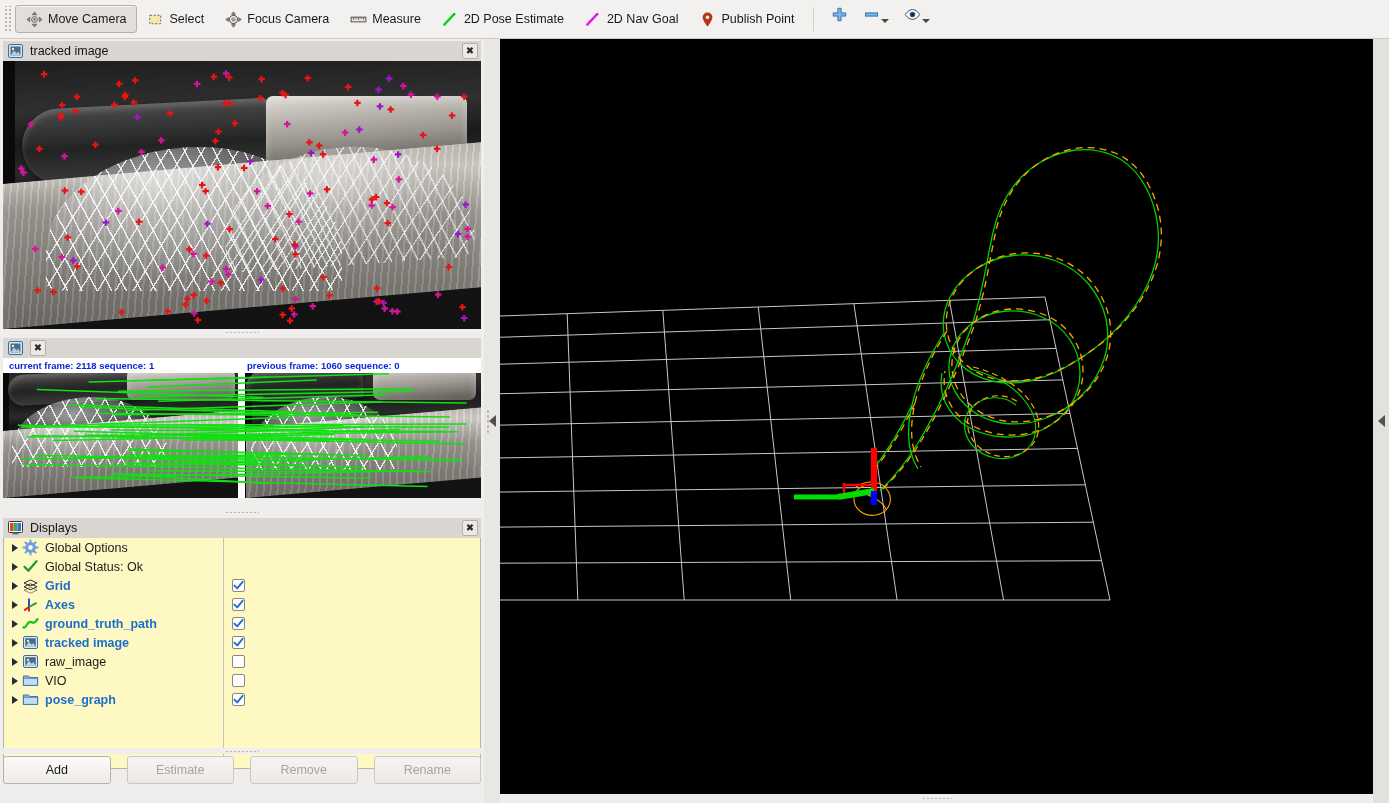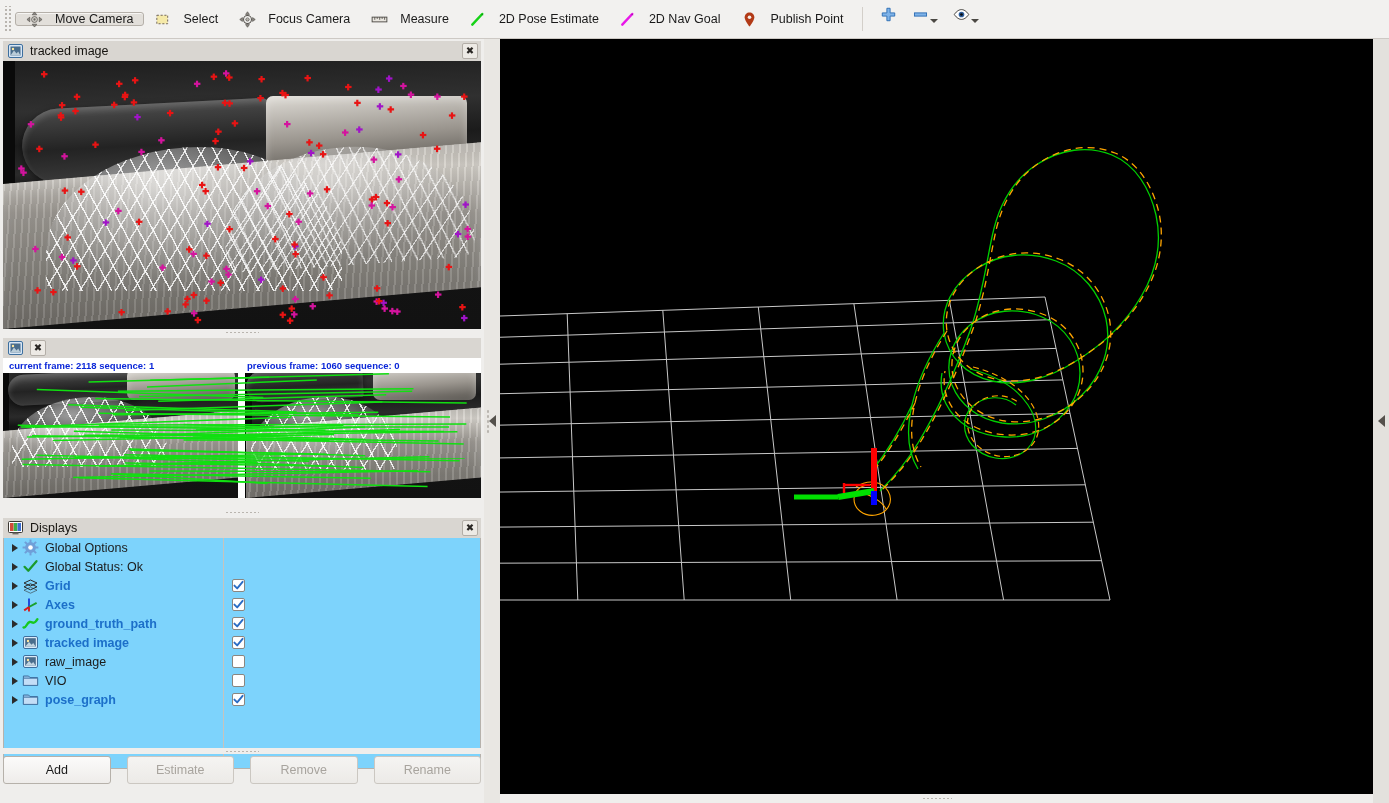--- a/index.html
+++ b/index.html
@@ -18,22 +18,22 @@
     background: #f2f1ef;
     border-bottom: 1px solid #cdc9c4;
     display: flex; align-items: center;
   }
   .tb-grip {
     width: 10px; height: 26px; margin: 0 2px 0 3px;
     background-image: radial-gradient(#b9b5af 1px, transparent 1.2px);
     background-size: 4px 4px; background-position: 1px 2px;
   }
   .tb-btn {
-    display: flex; align-items: center; gap: 12px;
-    height: 14px; padding: 6px 9px;
+    display: flex; align-items: center; gap: 5px;
+    height: 28px; padding: 6px 9px;
     font-size: 12.5px; color: #1a1a1a;
     border: 1px solid transparent; border-radius: 3px;
     background: transparent; cursor: default; white-space: nowrap;
   }
   .tb-btn.active {
     background: #e2dfda;
     border: 1px solid #b5b0a9;
     box-shadow: inset 0 1px 0 #f6f5f3;
   }
   .tb-sep { width: 1px; height: 24px; background: #d3cfc9; margin: 0 9px; }
@@ -155,21 +155,21 @@
     background: #fff; color: #0b27d8; font-size: 9.5px; font-weight: bold;
     font-family: "Liberation Sans", sans-serif;
     display: flex; align-items: center; z-index: 6;
   }
   .lm-banner span { position: absolute; white-space: nowrap; }
   .lm-b1 { left: 6px; }
   .lm-b2 { left: 244px; }
 
   
   .tree-wrap {
-    height: 231px; background: #7dd3fc;
+    height: 231px; background: #fef9c3;
     border: 1px solid #b6b2ac; border-top: none;
     display: flex; position: relative;
   }
   .tree-col-left { width: 219px; height: 100%; position: relative; }
   .tree-col-sep { width: 1px; background: #c7c3bd; height: 100%; }
   .tree-col-right { flex: 1; height: 100%; position: relative; }
   .tree-row { display: flex; align-items: center; height: 19px; padding-left: 4px; }
   .tw-arrow {
     width: 14px; height: 19px; display: flex; align-items: center; justify-content: center; flex: none;
   }

